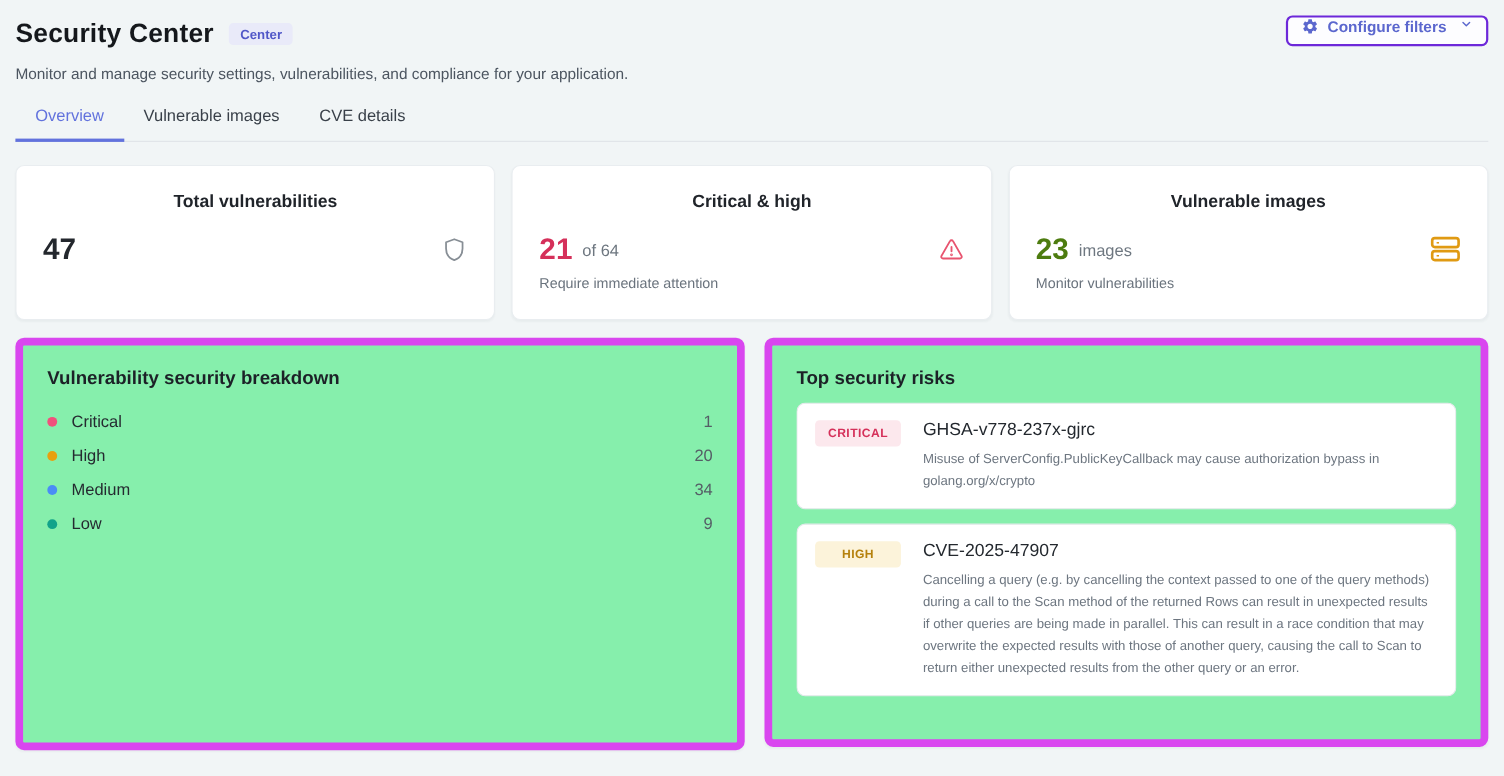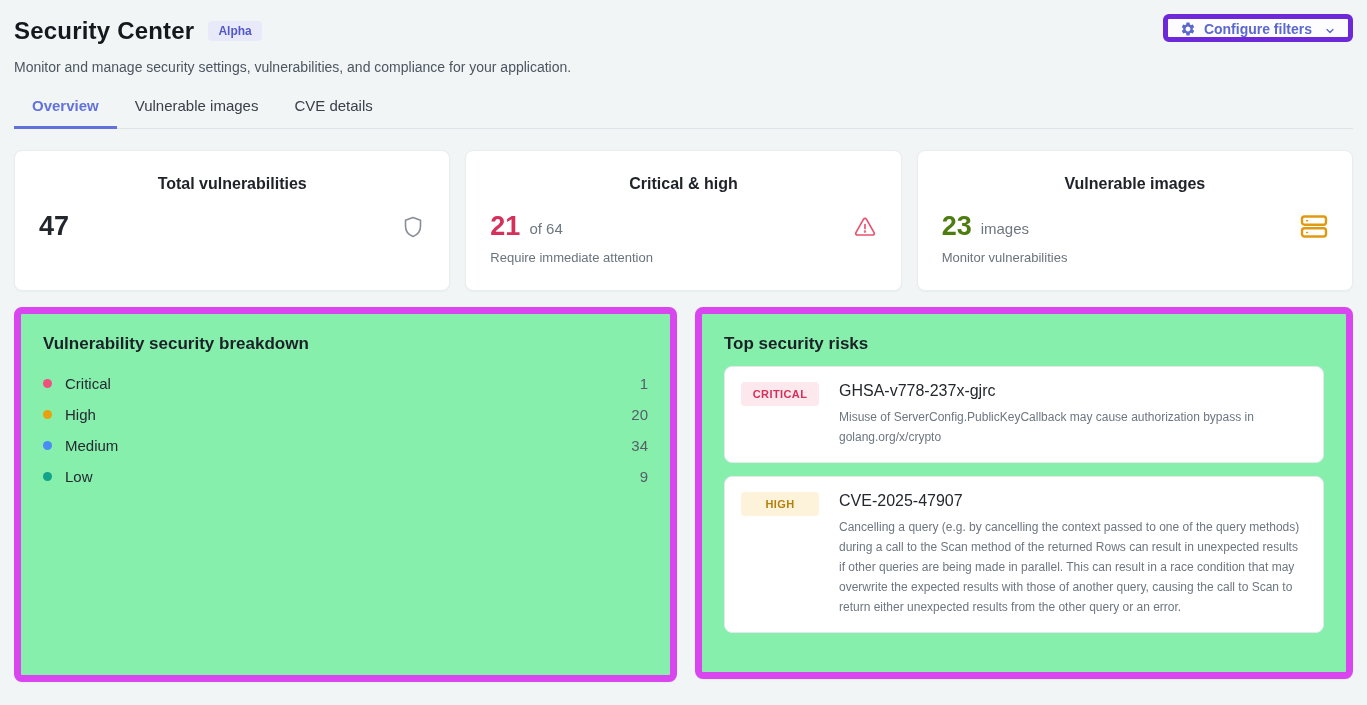--- a/index.html
+++ b/index.html
@@ -16,35 +16,35 @@
   
   .title-row { display: flex; align-items: center; gap: 14px; }
   .page-title { font-size: 24px; font-weight: 700; color: #15181c; letter-spacing: 0.2px; }
   .alpha-badge {
     background: #e9eaf9; color: #5158c8; font-size: 12px; font-weight: 600;
     padding: 4px 10px; border-radius: 4px; line-height: 1;
   }
   .subtitle { margin-top: 14px; font-size: 14px; color: #4c5560; }
   .configure-btn {
     position: absolute; top: 14px; right: 14px;
-    display: flex; align-items: flex-end; gap: 8px;
+    display: flex; align-items: flex-start; gap: 8px;
     height: 28px; padding: 0 12px;
-    background: #fdfdff; border: 5px solid #6d28d9; border-radius: 6px;
+    background: #fdfdff; border: 2px solid #6d28d9; border-radius: 6px;
     color: #5b67ce; font-size: 14px; font-weight: 700; cursor: pointer;
     font-family: inherit;
   }
   .configure-btn .chev { margin-left: 4px; display: flex; }
 
   
   .tabs { display: flex; margin-top: 22px; border-bottom: 1px solid #dfe4e8; }
   .tab {
     padding: 0 18px 12px 18px; font-size: 15px; color: #394049; cursor: pointer;
     border-bottom: 3px solid transparent; margin-bottom: -1px; background: none; border-top: none;
   }
-  .tab.active { color: #6272dd; font-weight: 700; border-bottom: 3px solid #6272dd; }
+  .tab.active { color: #6272dd; font-weight: 400; border-bottom: 3px solid #6272dd; }
 
   
   .stat-row { display: flex; gap: 15px; margin-top: 21px; }
   .stat-card {
     flex: 1; background: #ffffff; border: 1px solid #e9edf0; border-radius: 8px;
     height: 141px; padding: 20px 24px;
     box-shadow: 0 1px 2px rgba(20,40,60,0.04);
   }
   .stat-title { text-align: center; font-size: 16px; font-weight: 600; color: #20242a; margin-top: 4px; }
   .stat-value-row { display: flex; align-items: center; margin-top: 20px; }
@@ -87,21 +87,21 @@
   .risk-desc { margin-top: 7px; font-size: 12px; line-height: 20px; color: #6d7680; }
   .risk-desc:empty { display: none; }
 </style>
 </head>
 <body>
 
 <div class="page">
 
   <div class="title-row">
     <span class="page-title">Security Center</span>
-    <span class="alpha-badge">Alpha</span>
+    <span class="alpha-badge">Center</span>
   </div>
   <button class="configure-btn">
     <span style="display:flex">
       <svg width="16" height="16" viewBox="0 0 24 24" fill="#5b67ce">
           <path d="M19.14,12.94c0.04-0.3,0.06-0.61,0.06-0.94c0-0.32-0.02-0.64-0.07-0.94l2.03-1.58c0.18-0.14,0.23-0.41,0.12-0.61l-1.92-3.32c-0.12-0.22-0.37-0.29-0.59-0.22l-2.39,0.96c-0.5-0.38-1.03-0.7-1.62-0.94L14.4,2.81c-0.04-0.24-0.24-0.41-0.48-0.41h-3.84c-0.24,0-0.43,0.17-0.47,0.41L9.25,5.35C8.66,5.59,8.12,5.92,7.63,6.29L5.24,5.33c-0.22-0.08-0.47,0-0.59,0.22L2.74,8.87C2.62,9.08,2.66,9.34,2.86,9.48l2.03,1.58C4.84,11.36,4.8,11.69,4.8,12s0.02,0.64,0.07,0.94l-2.03,1.58c-0.18,0.14-0.23,0.41-0.12,0.61l1.92,3.32c0.12,0.22,0.37,0.29,0.59,0.22l2.39-0.96c0.5,0.38,1.03,0.7,1.62,0.94l0.36,2.54c0.05,0.24,0.24,0.41,0.48,0.41h3.84c0.24,0,0.44-0.17,0.47-0.41l0.36-2.54c0.59-0.24,1.13-0.56,1.62-0.94l2.39,0.96c0.22,0.08,0.47,0,0.59-0.22l1.92-3.32c0.12-0.22,0.07-0.47-0.12-0.61L19.14,12.94z M12,15.6c-1.98,0-3.6-1.62-3.6-3.6s1.62-3.6,3.6-3.6s3.6,1.62,3.6,3.6S13.98,15.6,12,15.6z"></path>
         </svg>
     </span>
     <span>Configure filters</span>
     <span class="chev">
       <svg width="12" height="12" viewBox="0 0 24 24" fill="none" stroke="#5b67ce" stroke-width="2.6" stroke-linecap="round" stroke-linejoin="round">

